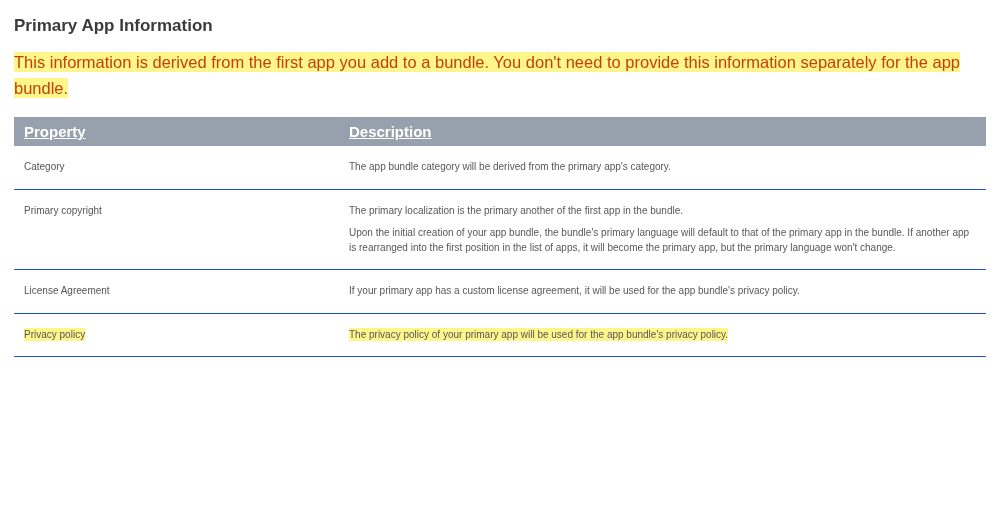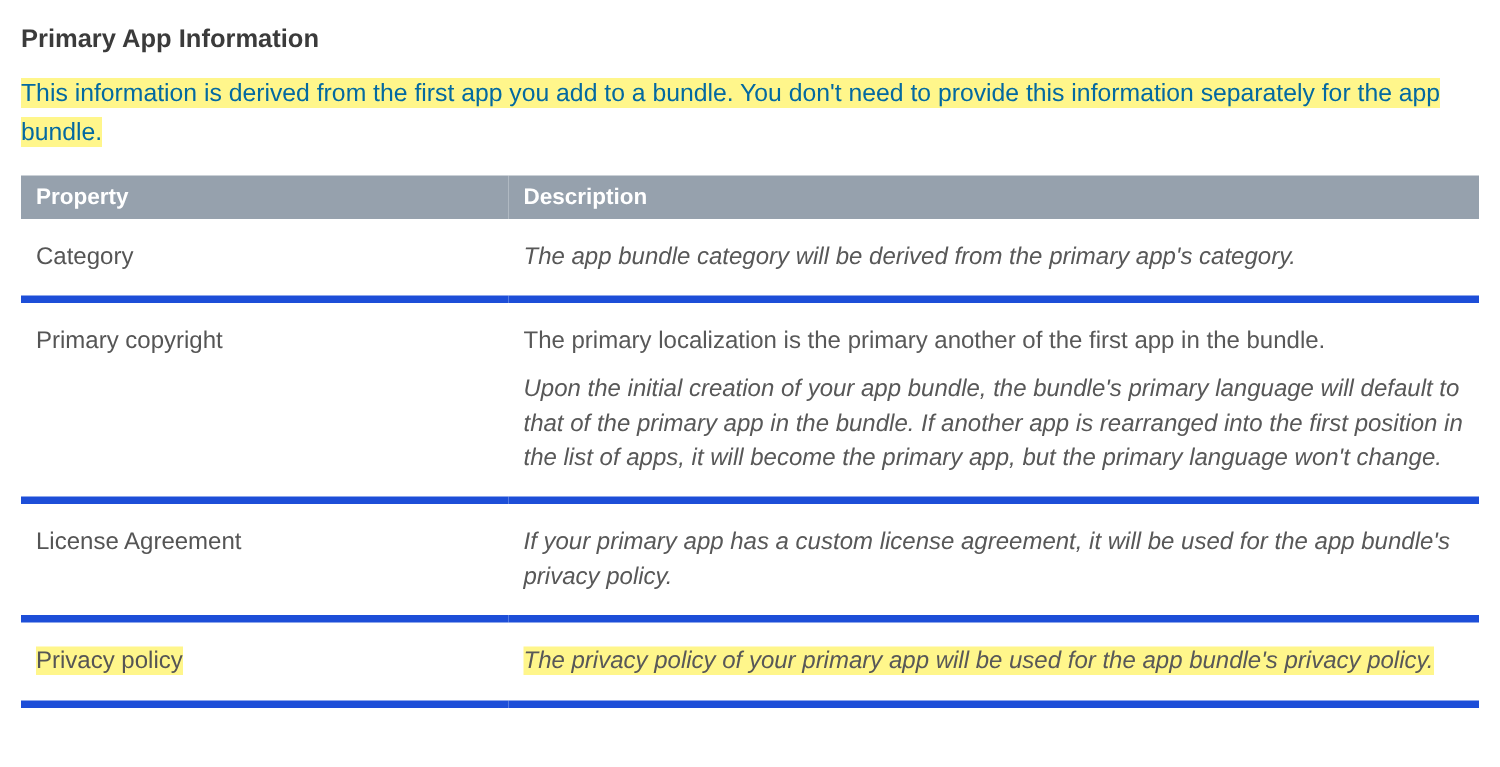--- a/index.html
+++ b/index.html
@@ -16,59 +16,59 @@
       font-size: 15px;
     }
     .heading {
       font-size: 17px;
       font-weight: 700;
       color: #3b3b3b;
       margin-bottom: 14px;
     }
     .intro {
       font-size: 16.5px;
-      color: #0369a1;
+      color: #c2410c;
       line-height: 1.55;
       margin-bottom: 16px;
     }
     .hl {
       background-color: #fff68b;
       padding: 1px 0;
     }
     table {
       width: 100%;
       border-collapse: collapse;
       table-layout: fixed;
     }
     col.prop { width: 325px; }
     thead th {
       background: #96a1ad;
       color: #ffffff;
       font-weight: 700;
       text-align: left;
       padding: 6px 10px;
       font-size: 15px;
+      text-decoration: underline;
     }
     tbody td {
       padding: 14px 10px;
       vertical-align: top;
-      border-bottom: 5px solid #1d4ed8;
+      border-bottom: 1px solid #1d4ed8;
       color: #585858;
-      font-size: 16px;
+      font-size: 10px;
       line-height: 1.45;
     }
     tbody td.prop-cell {
       color: #555;
     }
     .desc-para {
       margin-bottom: 8px;
     }
     .desc-para:last-child {
       margin-bottom: 0;
-      font-style: italic;
     }
   </style>
 </head>
 <body>
 
 <h2 class="heading">Primary App Information</h2>
 
 <p class="intro">
   <span class="hl">This information is derived from the first app you add to a bundle. You don't need to provide this information separately for the app bundle.</span>
 </p>

